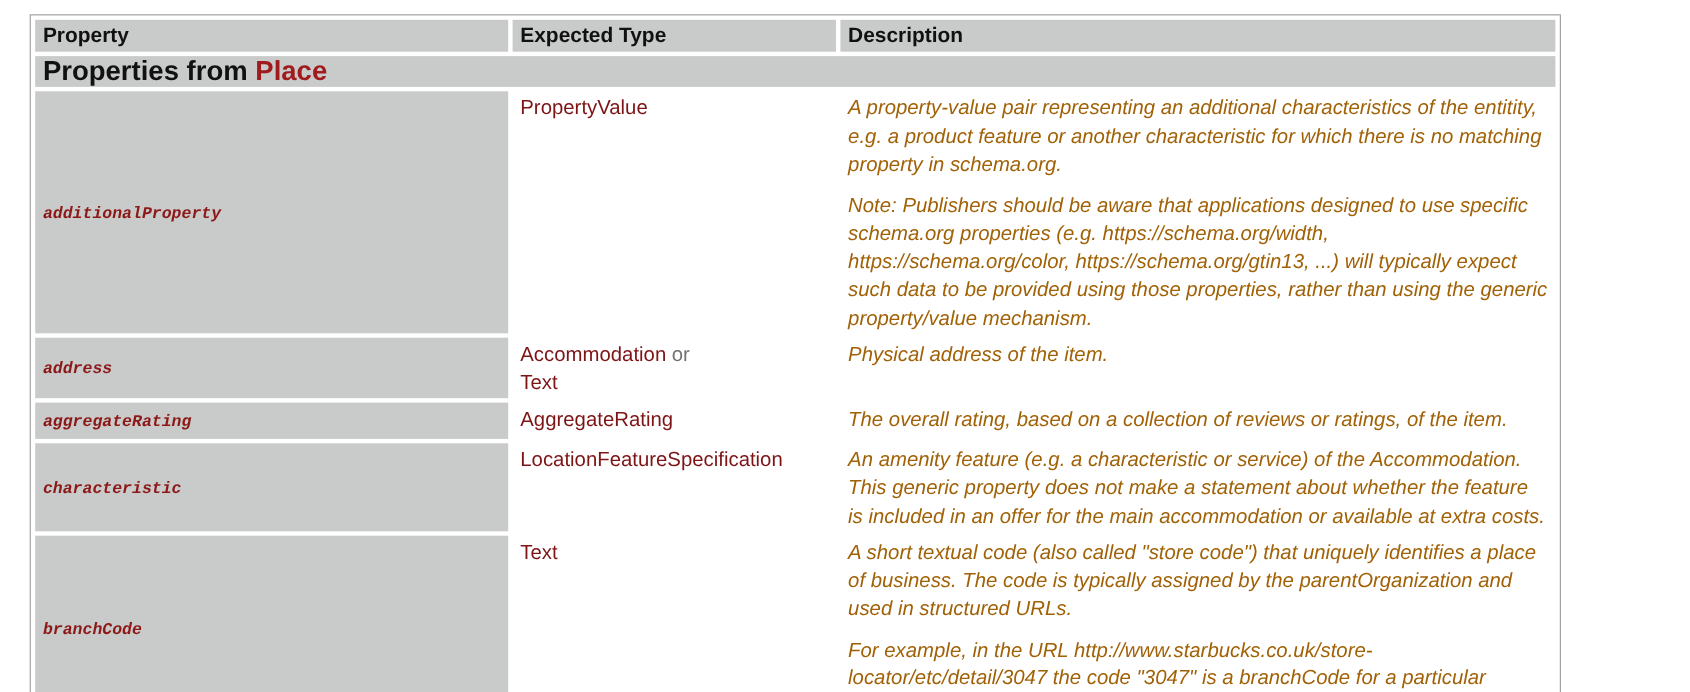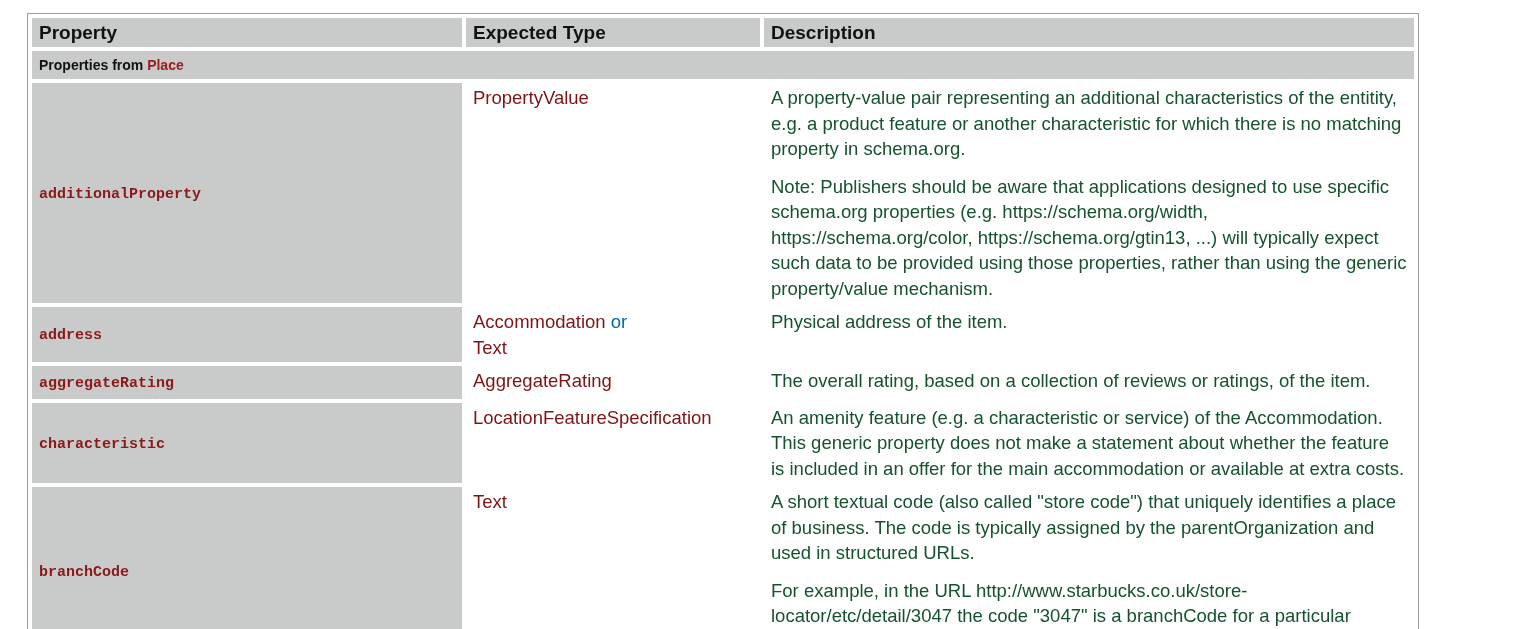--- a/index.html
+++ b/index.html
@@ -40,43 +40,44 @@
     background:var(--gray-cell);
     font-weight:bold;
     font-size:19px;
     line-height:23px;
     padding:3px 7px;
     color:#111;
   }
   th.section{
     background:var(--gray-cell);
     font-weight:bold;
-    font-size:14px;
+    font-size:25px;
     line-height:22px;
     padding:3px 7px;
     color:#111;
   }
   th.prop{
     background:var(--gray-cell);
     vertical-align:middle;
     font-weight:normal;
+    font-style:italic;
   }
   th.prop a{
     font-family:"Liberation Mono","DejaVu Sans Mono",monospace;
     font-weight:bold;
     font-size:15px;
     color:var(--prop);
     text-decoration:none;
     letter-spacing:0;
   }
   td.type{color:#000;}
   td.type a{color:var(--link);text-decoration:none;}
-  td.type .or{color:#0369a1;margin-left:5px;}
+  td.type .or{color:#737373;margin-left:5px;}
   th.section a{color:var(--place);text-decoration:none;}
-  td.desc{color:#14532d;}
+  td.desc{color:#a16207;font-style:italic;}
   td.desc p{margin:0;}
   td.desc p + p{margin-top:12px;}
 </style>
 </head>
 <body>
 
 <table class="def">
   <colgroup>
     <col class="c-prop">
       <col class="c-type">

